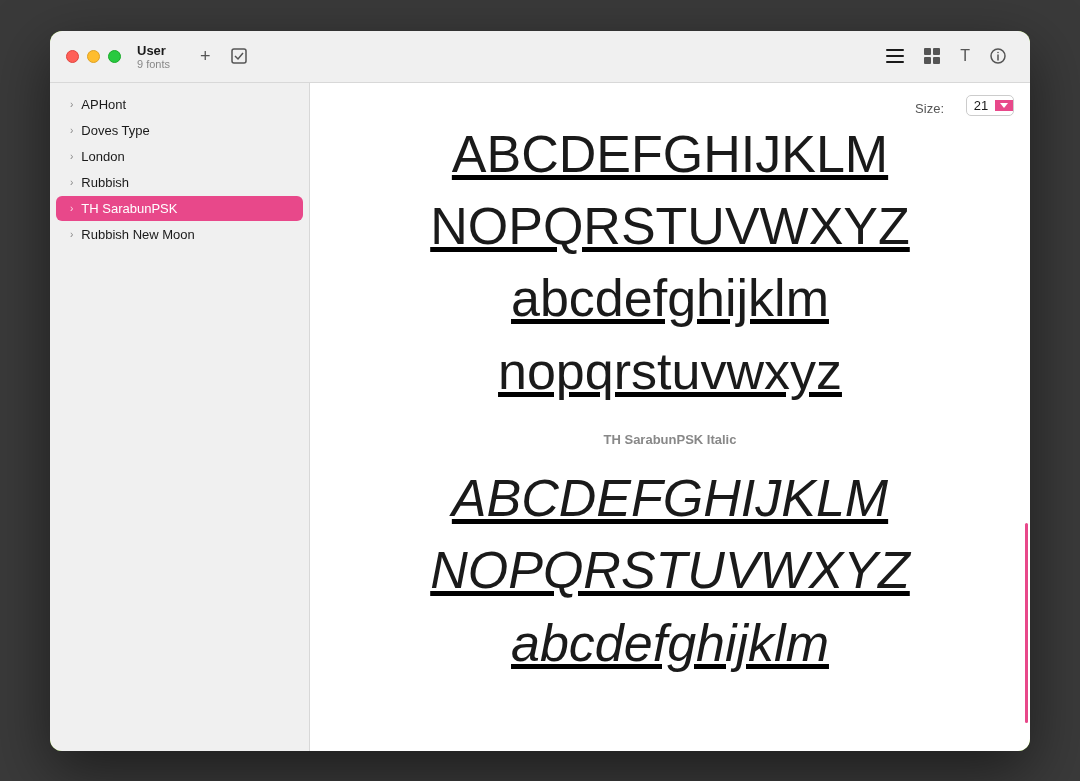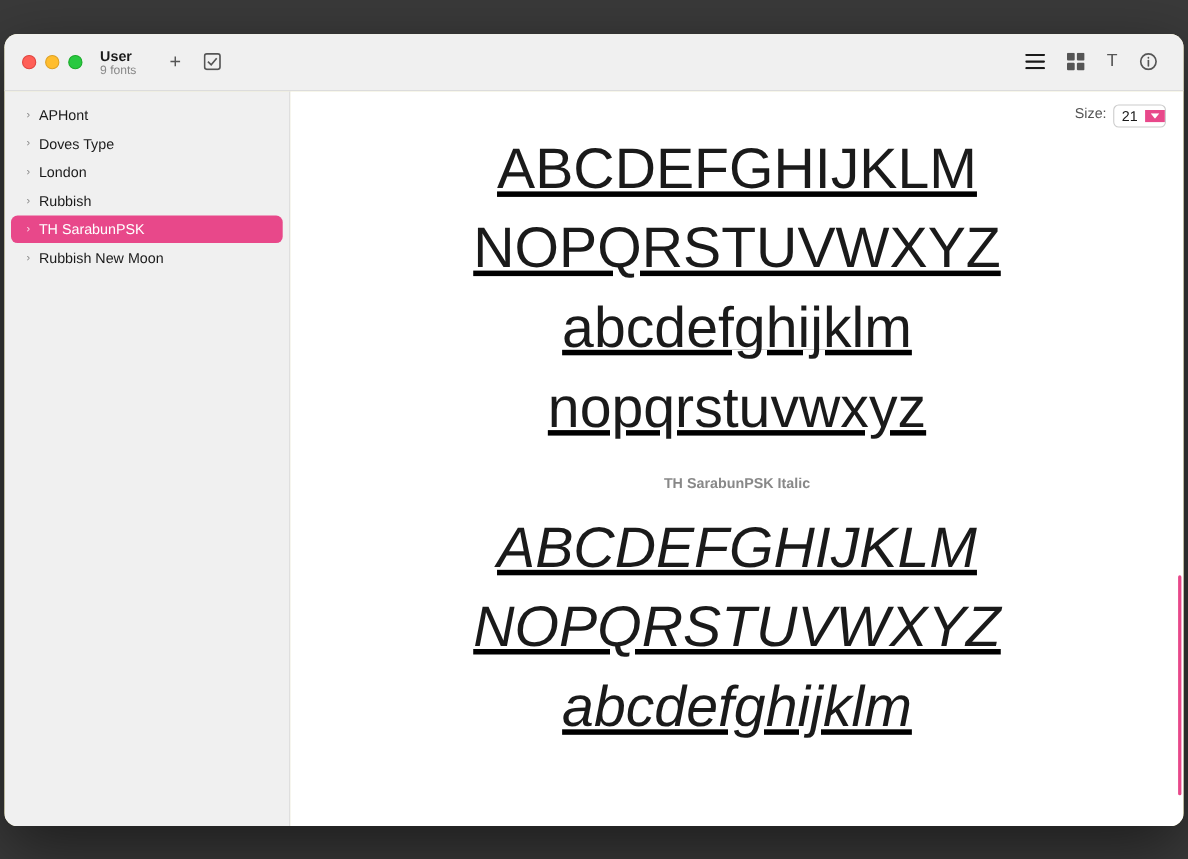--- a/index.html
+++ b/index.html
@@ -7,23 +7,23 @@
     body {
       background: #3a3a3a;
       display: flex;
       align-items: center;
       justify-content: center;
       min-height: 100vh;
       font-family: -apple-system, BlinkMacSystemFont, "San Francisco", "Helvetica Neue", sans-serif;
     }
 
     .window {
-      width: 1072px;
+      width: 980px;
       height: 720px;
-      background: #fef9c3;
+      background: #84cc16;
       border-radius: 12px;
       box-shadow: 0 20px 60px rgba(0,0,0,0.5);
       display: flex;
       flex-direction: column;
       overflow: hidden;
     }
 
     
     .titlebar {
       height: 52px;
@@ -186,22 +186,22 @@
       overflow-y: auto;
       position: relative;
     }
 
     
     .size-control {
       position: absolute;
       top: 12px;
       right: 16px;
       display: flex;
-      align-items: flex-start;
-      gap: 6px;
+      align-items: flex-end;
+      gap: 22px;
       z-index: 10;
     }
 
     .size-label {
       font-size: 13px;
       color: #555;
     }
 
     .size-value-box {
       display: flex;

